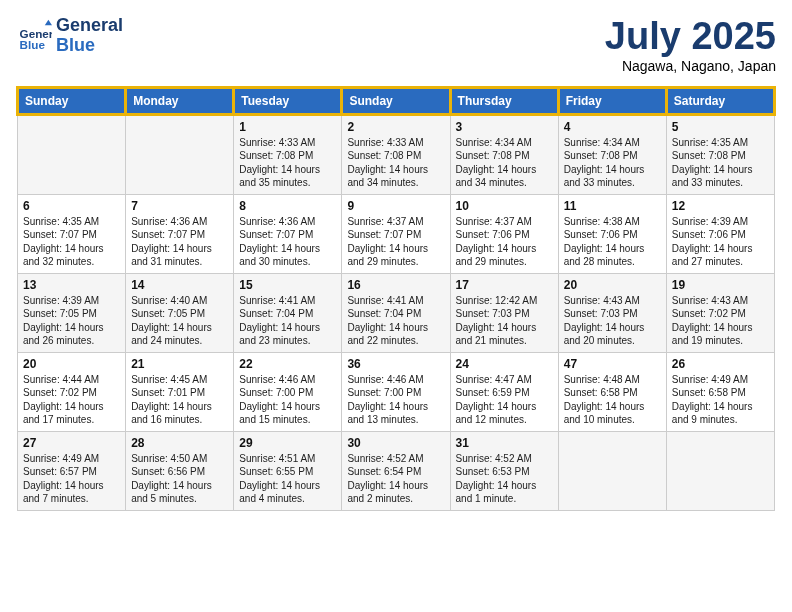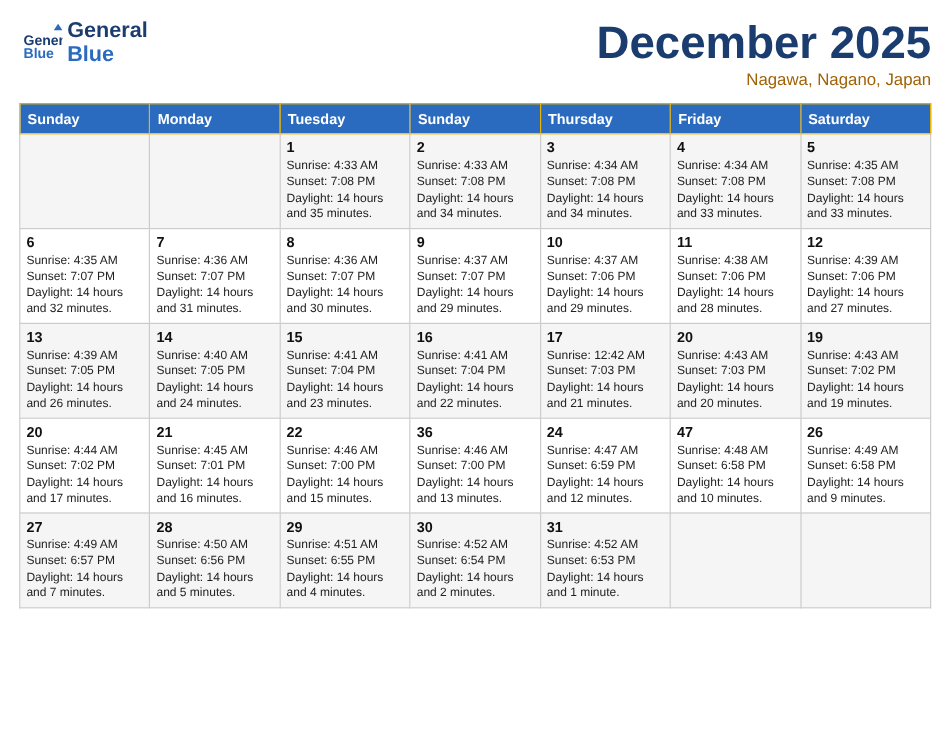--- a/index.html
+++ b/index.html
@@ -38,35 +38,35 @@
       text-align: right;
     }
     .month-title {
       font-size: 38px;
       font-weight: bold;
       color: #1a3c6e;
       line-height: 1.1;
     }
     .location {
       font-size: 14px;
-      color: #a16207;
+      color: #000000;
     }
     table {
       width: 100%;
       border-collapse: collapse;
       font-size: 10px;
     }
     thead tr th {
       background-color: #2a6bbf;
       color: #fff;
       text-align: left;
       padding: 5px 6px;
       font-size: 12px;
       font-weight: bold;
-      border: 1px solid #eab308;
+      border: 3px solid #eab308;
       margin-top: 28px;
     }
     tbody tr td {
       border: 1px solid #ccc;
       vertical-align: top;
       padding: 4px 5px;
       width: 108px;
       min-height: 70px;
       height: 78px;
     }
@@ -102,21 +102,21 @@
       <polygon points="32,8 40,8 36,2" fill="#2a6bbf"></polygon>
     </svg>
     <div>
       <div class="logo-text">
         <span>General</span><br>
         <span style="color:#2a6bbf;">Blue</span>
       </div>
     </div>
   </div>
   <div class="title-block">
-    <div class="month-title">December 2025</div>
+    <div class="month-title">July 2025</div>
     <div class="location">Nagawa, Nagano, Japan</div>
   </div>
 </div>
 
 <table>
   <thead>
     <tr id="thead-row">
         <th>Sunday</th>
         <th>Monday</th>
         <th>Tuesday</th>

